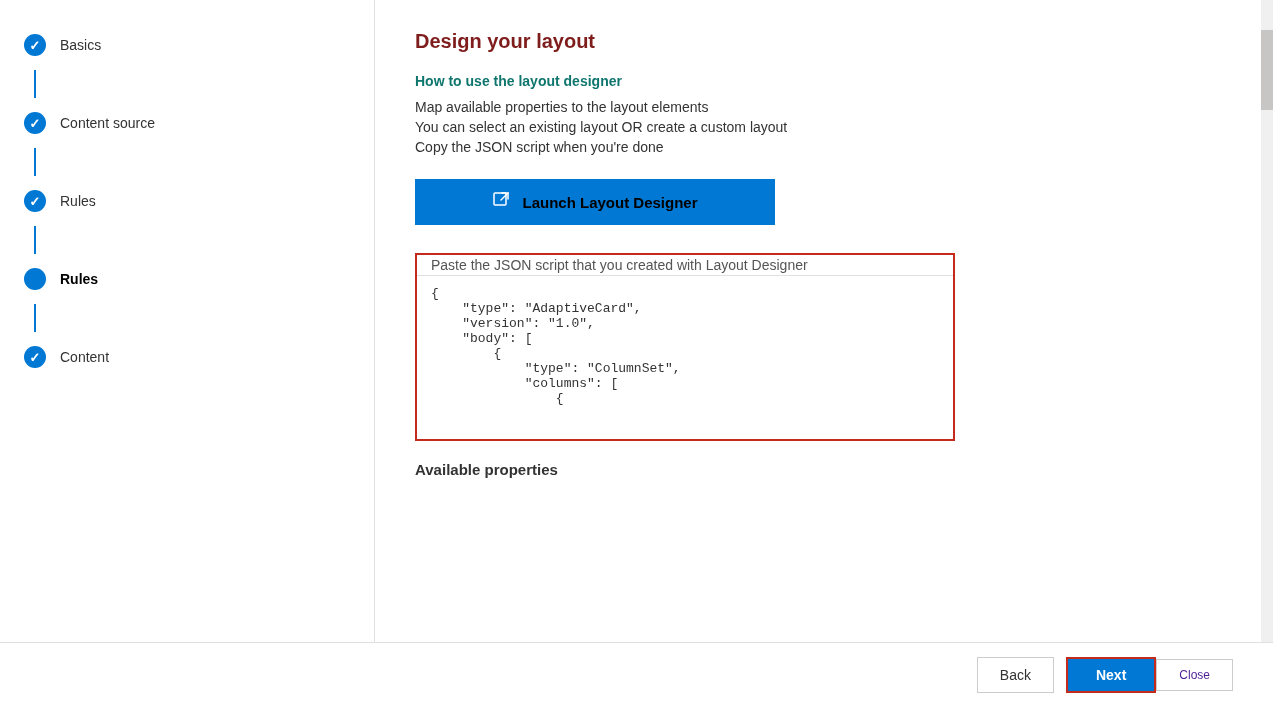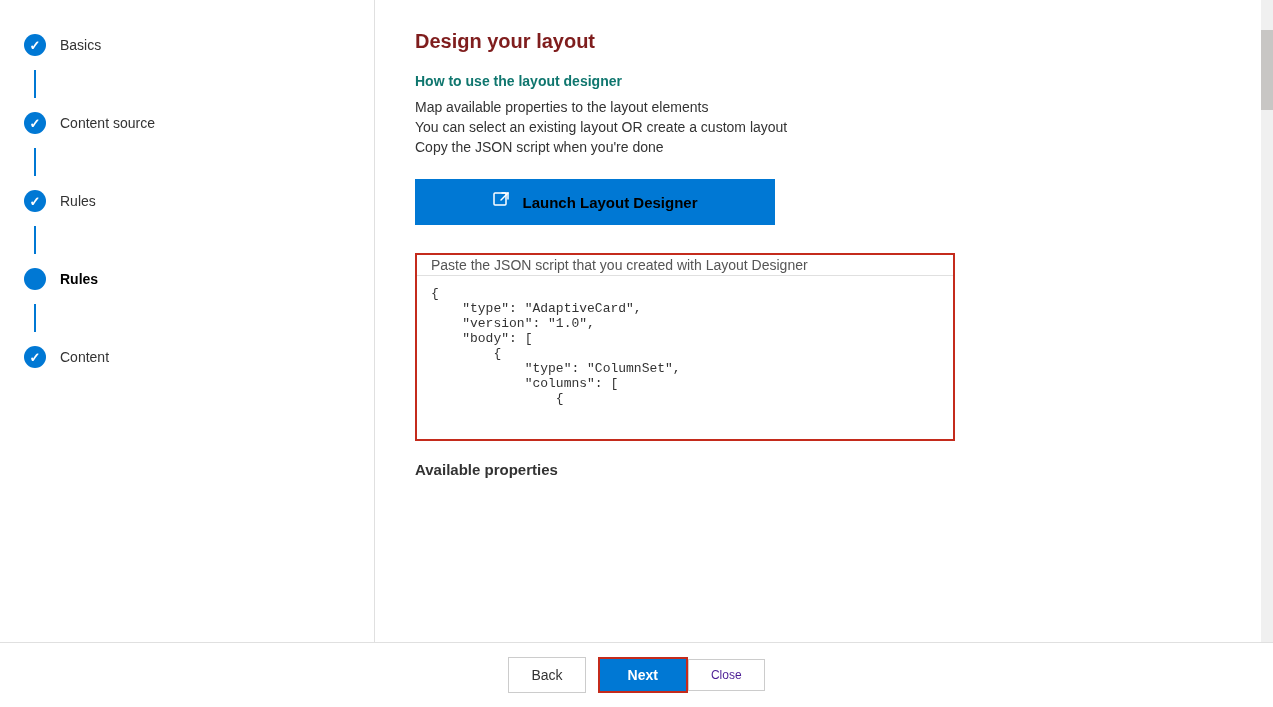--- a/index.html
+++ b/index.html
@@ -176,21 +176,21 @@
       margin-top: 20px;
     }
 
     
     .bottom-bar {
       display: flex;
       align-items: center;
       padding: 14px 40px;
       border-top: 1px solid #e0e0e0;
       background: #fff;
-      justify-content: center;
+      justify-content: flex-end;
     }
 
     .bottom-left {
       display: flex;
       gap: 12px;
     }
 
     .btn-back {
       background: #fff;
       color: #333;

